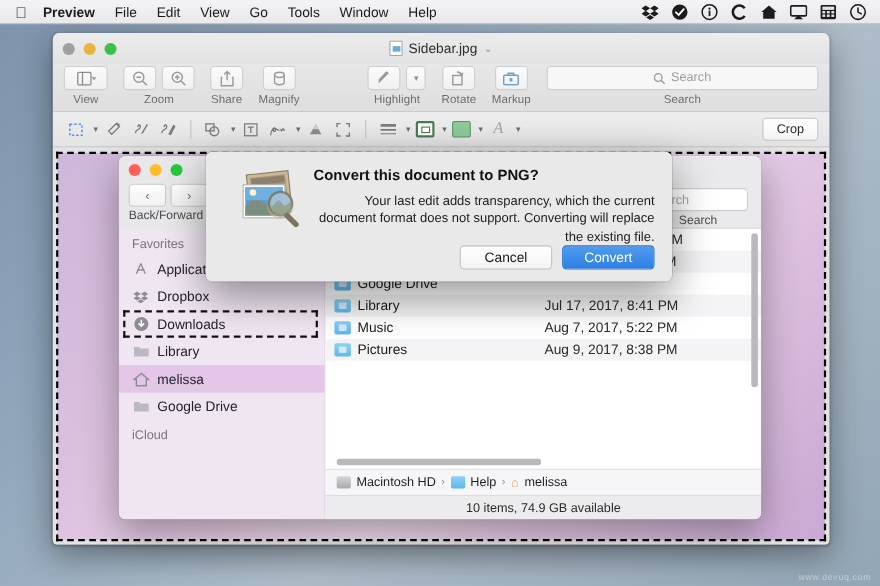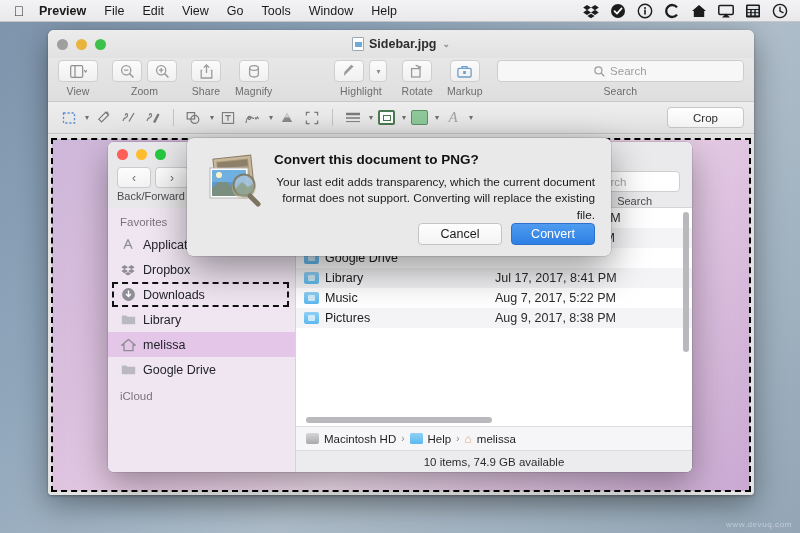--- a/index.html
+++ b/index.html
@@ -42,21 +42,21 @@
     display: flex; align-items: center;
   }
   .traffic { display: flex; gap: 8px; padding-left: 9px; align-items: center; }
   .tl { width: 11px; height: 11px; border-radius: 50%; }
   .tl.r { background: #9f9f9f; }
   .tl.y { background: #e8b33e; }
   .tl.g { background: #3ec04d; }
   .pw-title {
     position: absolute; left: 0; right: 0; top: 0; height: 28px;
     display: flex; align-items: center; justify-content: center; gap: 5px;
-    font-size: 12.5px; color: #2d2d2d; pointer-events: none; font-weight: bold;
+    font-size: 12.5px; color: #2d2d2d; pointer-events: none;
   }
   .doc-icon {
     width: 12px; height: 14px; background: #fff; border: 1px solid #9aa8b5;
     border-radius: 1px; position: relative; display: inline-block;
   }
   .doc-icon::after {
     content: ""; position: absolute; left: 1.5px; top: 4px; width: 7px; height: 5px;
     background: #6fa9d6;
   }
   .title-chevron { font-size: 9px; color: #8c8c8c; margin-left: 1px; }
@@ -94,21 +94,21 @@
   }
   .mk-sep { width: 1px; height: 17px; background: #c3c3c3; margin: 0 6px; }
   .mk-caret { font-size: 8px; color: #6e6e6e; margin-left: 2px; }
   .swatch-border {
     width: 17px; height: 15px; border: 2px solid #4a7a52; border-radius: 2px;
     display: flex; align-items: center; justify-content: center; background: #fff;
   }
   .swatch-border i { display: block; width: 8px; height: 6px; border: 1.5px solid #4a7a52; }
   .swatch-fill { width: 17px; height: 15px; background: #8ec99a; border: 1px solid #5f8f69; border-radius: 2px; }
   .crop-btn {
-    margin-left: auto; height: 21px; padding: 0 25px; border: 1px solid #c6c6c6; border-radius: 4px;
+    margin-left: auto; height: 21px; padding: 0 12px; border: 1px solid #c6c6c6; border-radius: 4px;
     background: linear-gradient(180deg,#fefefe,#f4f4f4); font-size: 11.5px; color: #2a2a2a;
     display: flex; align-items: center;
   }
 
   
   .canvas-area {
     position: absolute; left: 0; top: 105px; right: 0; bottom: 0;
     background: #e3e3e3; overflow: hidden;
   }
   .image-doc {
@@ -202,21 +202,21 @@
     height: 22px; background: #ececee; border-top: 1px solid #dcdcde;
     display: flex; align-items: center; justify-content: center;
     font-size: 11.5px; color: #2b2b2b;
   }
 
   
   .dialog {
     position: absolute; left: 187px; top: 138px; width: 424px; height: 118px;
     background: #e9e9e9; border-radius: 6px;
     box-shadow: 0 14px 38px rgba(0,0,0,.40), 0 0 0 .5px rgba(0,0,0,.2);
-    z-index: 40; display: flex; padding: 14px 16px 12px 17px;
+    z-index: 40; display: flex; padding: 14px 16px 12px 28px;
   }
   .dlg-icon { width: 64px; flex: 0 0 64px; position: relative; }
   .dlg-body { flex: 1; padding-left: 6px; display: flex; flex-direction: column; }
   .dlg-title { font-size: 13.5px; font-weight: bold; color: #111; margin-bottom: 7px; }
   .dlg-text { font-size: 11.8px; color: #1b1b1b; line-height: 1.38; text-align: right; }
   .dlg-buttons { margin-top: auto; display: flex; justify-content: flex-end; gap: 9px; }
   .dlg-btn {
     min-width: 84px; height: 22px; border-radius: 4px; font-size: 12.5px;
     display: flex; align-items: center; justify-content: center;
   }

